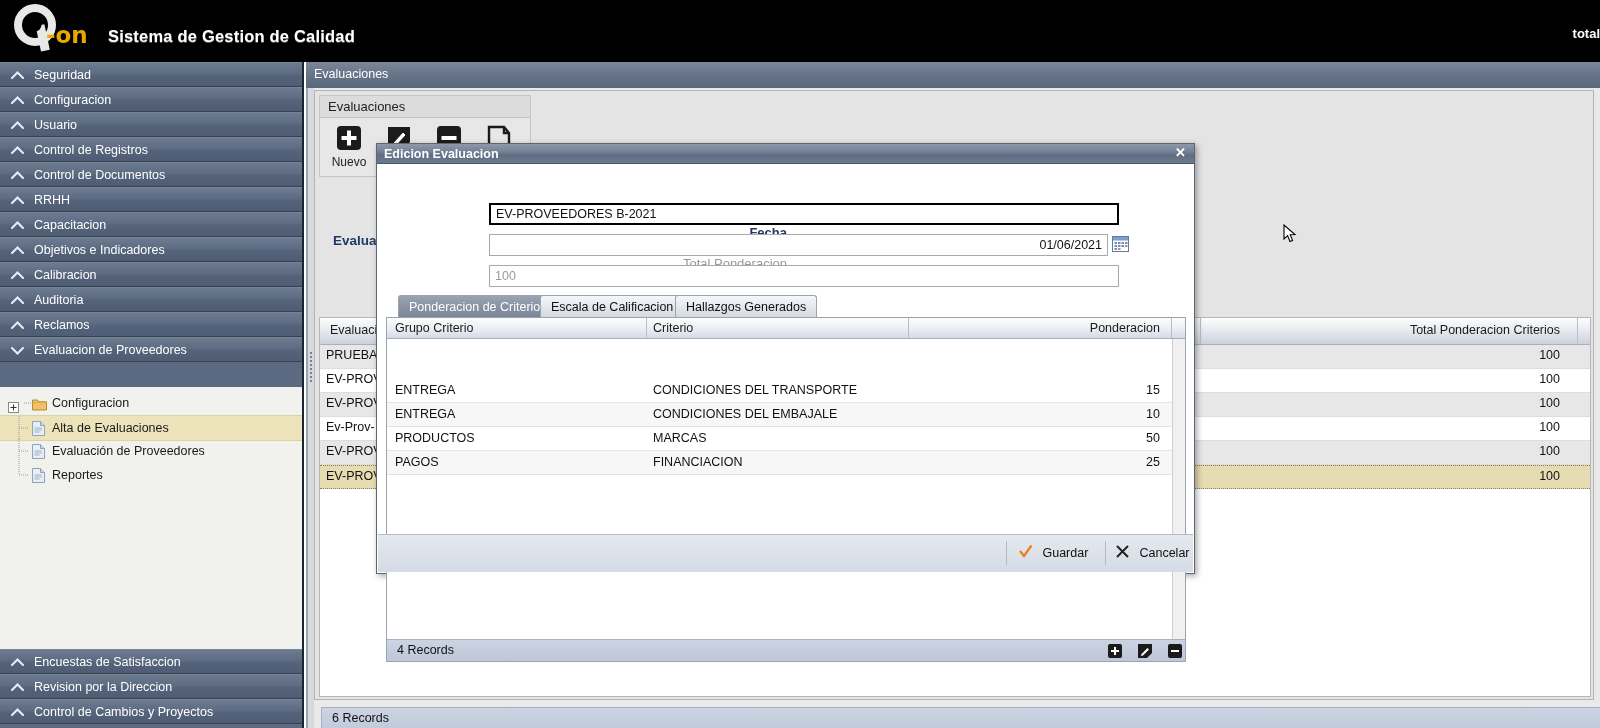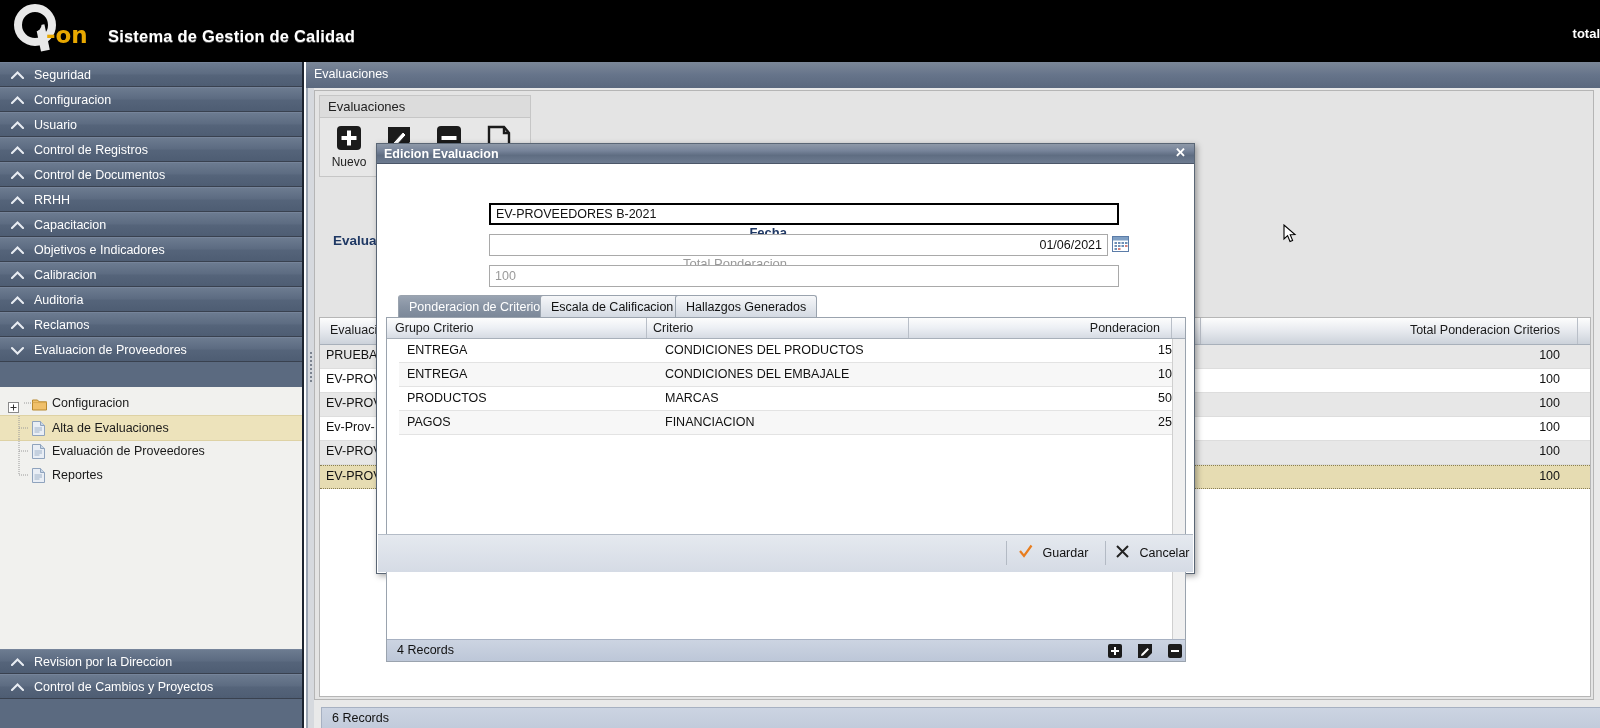--- a/index.html
+++ b/index.html
@@ -306,26 +306,27 @@
     border-bottom: 1px solid #a8b0ba;
     box-sizing: border-box;
   }
   .mgrid-head .hc {
     position: absolute; top: 3px; font-size: 12.5px; color: #1a1a1a;
   }
   .mgrid-sep {
     position: absolute; top: 0; width: 1px; height: 20px; background: #b9bfc8;
   }
   .mrow {
-    position: absolute; left: 12px;
+    position: absolute; left: 0;
     width: 798px; height: 24px;
     border-bottom: 1px solid #e3e3e3;
     box-sizing: border-box;
     font-size: 12.5px; color: #111;
     cursor: default;
+    margin-top: 40px;
   }
   .mrow.alt { background: #f7f7f7; }
   .mrow .mc1 { position: absolute; left: 8px; top: 4px; }
   .mrow .mc2 { position: absolute; left: 266px; top: 4px; }
   .mrow .mc3 { position: absolute; right: 25px; top: 4px; }
   .mgrid-scroll {
     position: absolute; right: 0; top: 21px;
     width: 13px; height: 302px;
     background: #f0f0f0;
     border-left: 1px solid #cfcfcf;
@@ -517,20 +518,25 @@
                 <path d="M2.5 7 H10"></path>
                 <path d="M2.5 9 H10"></path>
                 <path d="M2.5 11 H7.5"></path>
               </g>
             </svg></span>
           <span class="tree-label" style="left: 52px;">Reportes</span>
         </div>
       </div>
 
     <div id="nav-bottom" style="position: absolute; left: 0px; right: 0px; top: 587px;">
+        <div class="nav-item"><span class="chev">
+            <svg width="13" height="9" viewBox="0 0 13 9">
+              <path d="M1 7 L6.5 1.5 L12 7" fill="none" stroke="#e9edf3" stroke-width="2.1" stroke-linecap="round"></path>
+            </svg>
+          </span><span>Encuestas de Satisfaccion</span></div>
         <div class="nav-item"><span class="chev">
             <svg width="13" height="9" viewBox="0 0 13 9">
               <path d="M1 7 L6.5 1.5 L12 7" fill="none" stroke="#e9edf3" stroke-width="2.1" stroke-linecap="round"></path>
             </svg>
           </span><span>Revision por la Direccion</span></div>
         <div class="nav-item"><span class="chev">
             <svg width="13" height="9" viewBox="0 0 13 9">
               <path d="M1 7 L6.5 1.5 L12 7" fill="none" stroke="#e9edf3" stroke-width="2.1" stroke-linecap="round"></path>
             </svg>
           </span><span>Control de Cambios y Proyectos</span></div>
@@ -696,21 +702,21 @@
           <div class="mgrid-sep" style="left:259px;"></div>
           <span class="hc" style="left:266px;">Criterio</span>
           <div class="mgrid-sep" style="left:521px;"></div>
           <span class="hc" style="right:25px;">Ponderacion</span>
           <div class="mgrid-sep" style="right:13px;"></div>
         </div>
 
         <div id="mgrid-rows">
             <div class="mrow" style="top: 21px;">
               <span class="mc1">ENTREGA</span>
-              <span class="mc2">CONDICIONES DEL PRODUCTOS</span>
+              <span class="mc2">CONDICIONES DEL TRANSPORTE</span>
               <span class="mc3">15</span>
             </div>
             <div class="mrow alt" style="top: 45px;">
               <span class="mc1">ENTREGA</span>
               <span class="mc2">CONDICIONES DEL EMBAJALE</span>
               <span class="mc3">10</span>
             </div>
             <div class="mrow" style="top: 69px;">
               <span class="mc1">PRODUCTOS</span>
               <span class="mc2">MARCAS</span>

